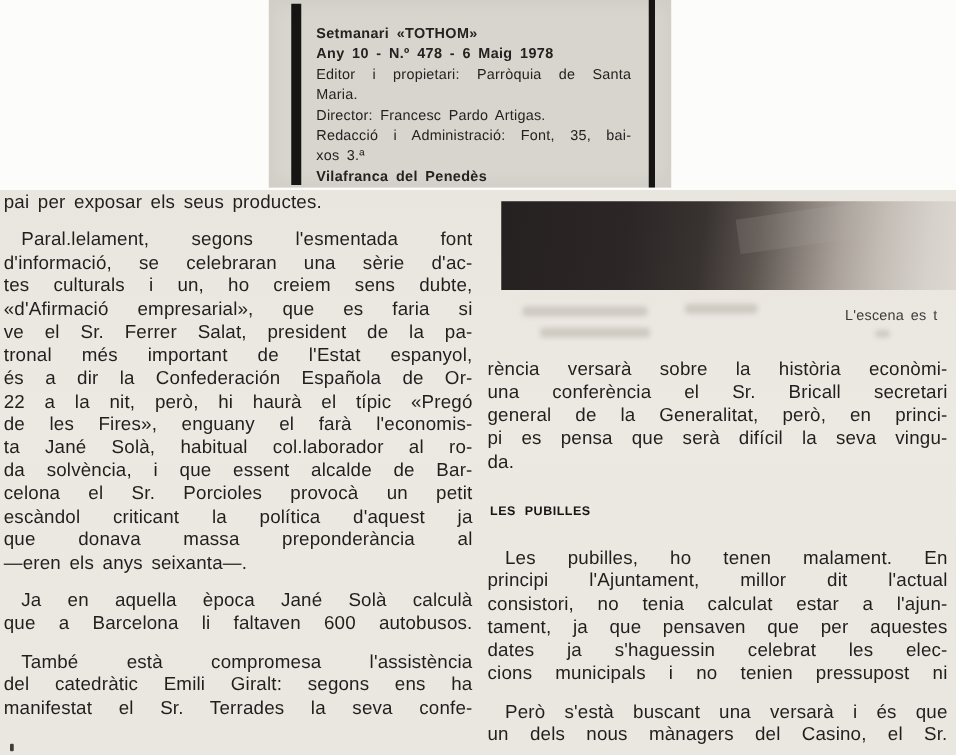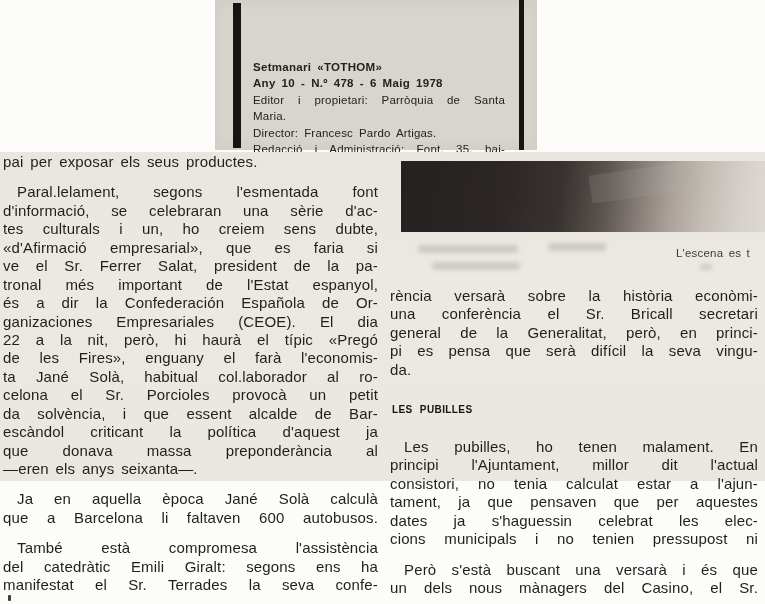--- a/index.html
+++ b/index.html
@@ -19,31 +19,31 @@
   }
   .m-bar-left{
     position:absolute;left:18px;top:3px;width:8px;height:145px;
     background:#171513;
   }
   .m-bar-right{
     position:absolute;left:304px;top:0;width:5px;height:150px;
     background:#171513;
   }
   .m-text{
-    position:absolute;left:38px;top:19px;width:252px;margin-top:40px;
+    position:absolute;left:38px;top:19px;width:252px;
   }
   .ml{
     font-size:11.5px;line-height:16.4px;letter-spacing:.2px;word-spacing:2.5px;
     white-space:nowrap;color:#242220;
   }
   .ml.j{white-space:normal;text-align:justify;text-align-last:justify;}
   .ml.b{font-weight:700;letter-spacing:.3px;}
   
   .paper{
-    position:absolute;left:0;top:152px;width:765px;height:329px;
+    position:absolute;left:0;top:152px;width:765px;height:452px;
     background:linear-gradient(180deg,#e9e6e0 0%,#ece9e3 40%,#eae7e1 100%);
   }
   .tl{
     height:18.45px;line-height:18.45px;font-size:15px;
     letter-spacing:.15px;word-spacing:2.5px;
     white-space:nowrap;color:var(--ink,#211f1d);
   }
   .tl.j{white-space:normal;text-align:justify;text-align-last:justify;}
   .tl.in{text-indent:14px;margin-top:12px;}
   .col-left{position:absolute;left:3px;top:1px;width:375px;}
@@ -110,26 +110,25 @@
   <div class="paper">
     <div class="col-left" id="col-left">
         <div class="tl">pai per exposar els seus productes.</div>
         <div class="tl j in">Paral.lelament, segons l'esmentada font</div>
         <div class="tl j">d'informació, se celebraran una sèrie d'ac-</div>
         <div class="tl j">tes culturals i un, ho creiem sens dubte,</div>
         <div class="tl j">«d'Afirmació empresarial», que es faria si</div>
         <div class="tl j">ve el Sr. Ferrer Salat, president de la pa-</div>
         <div class="tl j">tronal més important de l'Estat espanyol,</div>
         <div class="tl j">és a dir la Confederación Española de Or-</div>
-        <div class="tl j">ganizaciones Empresariales (CEOE). El dia</div>
         <div class="tl j">22 a la nit, però, hi haurà el típic «Pregó</div>
         <div class="tl j">de les Fires», enguany el farà l'economis-</div>
         <div class="tl j">ta Jané Solà, habitual col.laborador al ro-</div>
+        <div class="tl j">da solvència, i que essent alcalde de Bar-</div>
         <div class="tl j">celona el Sr. Porcioles provocà un petit</div>
-        <div class="tl j">da solvència, i que essent alcalde de Bar-</div>
         <div class="tl j">escàndol criticant la política d'aquest ja</div>
         <div class="tl j">que donava massa preponderància al</div>
         <div class="tl">—eren els anys seixanta—.</div>
         <div class="tl j in">Ja en aquella època Jané Solà calculà</div>
         <div class="tl j">que a Barcelona li faltaven 600 autobusos.</div>
         <div class="tl j in">També està compromesa l'assistència</div>
         <div class="tl j">del catedràtic Emili Giralt: segons ens ha</div>
         <div class="tl j">manifestat el Sr. Terrades la seva confe-</div>
       </div>
 

